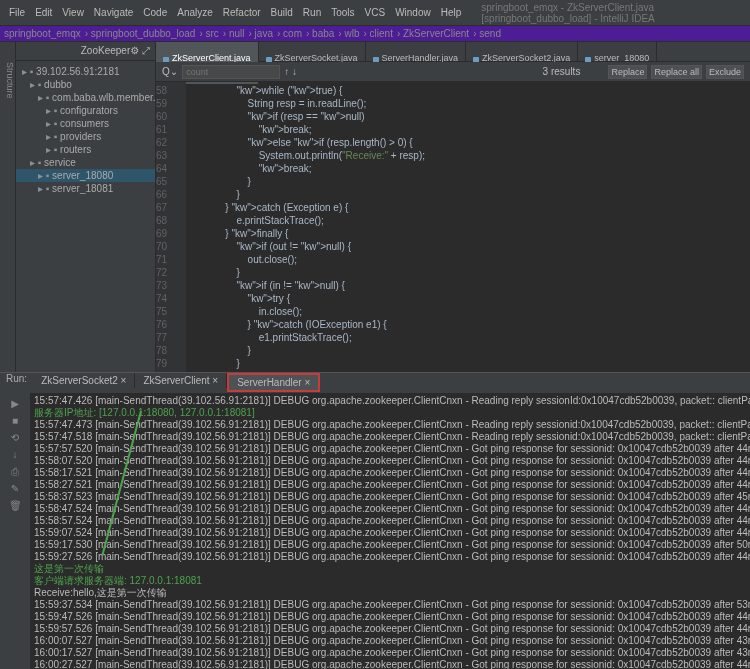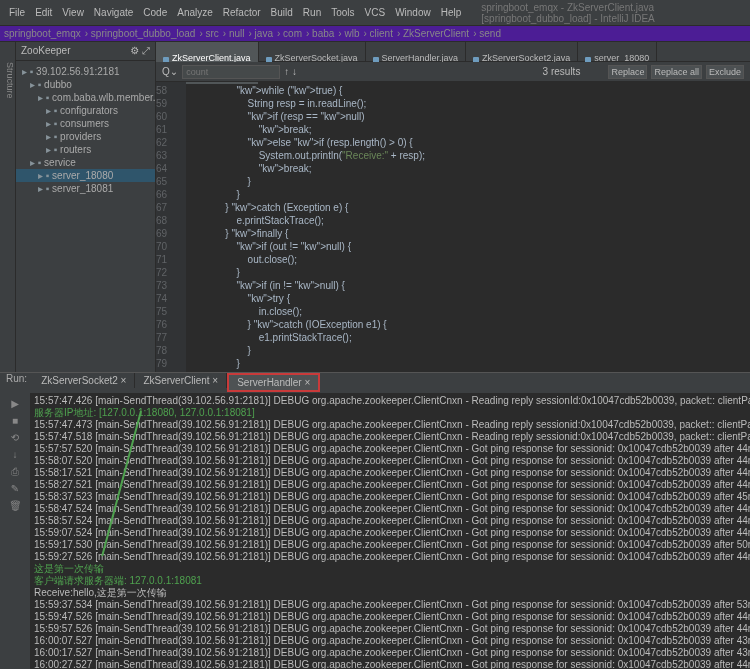--- a/index.html
+++ b/index.html
@@ -4,21 +4,21 @@
 <style>
 *{margin:0;padding:0;box-sizing:border-box;font-family:"Segoe UI",Arial,sans-serif;font-size:10px}
 body{background:#3c3f41;color:#bbb;width:750px;height:669px;overflow:hidden}
 .top-menu{background:#3c3f41;height:26px;display:flex;align-items:center;padding:0 4px;border-bottom:1px solid #2b2b2b}
 .top-menu span{color:#bbb;padding:0 5px;font-size:10px}
 .title-line{background:#4c1d95;height:16px;display:flex;align-items:center;padding:0 4px;color:#888;font-size:9px;border-bottom:1px solid #2b2b2b}
 .title-line span{margin-right:4px}
 .main-area{display:flex;height:330px}
 .left-rail{width:16px;background:#3c3f41;border-right:1px solid #2b2b2b;writing-mode:vertical-rl;text-orientation:mixed;font-size:9px;color:#888;padding-top:20px}
 .sidebar{width:140px;background:#3c3f41;border-right:1px solid #2b2b2b;display:flex;flex-direction:column}
-.sb-head{display:flex;justify-content:space-between;padding:3px 5px;border-bottom:1px solid #2b2b2b;font-size:10px}
+.sb-head{display:flex;justify-content:flex-end;padding:3px 5px;border-bottom:1px solid #2b2b2b;font-size:10px}
 .sb-tree{flex:1;overflow:hidden;font-size:9px;color:#aaa;padding-top:4px}
 .sb-tree div{padding:1px 0 1px 6px;white-space:nowrap}
 .sb-tree .ind1{padding-left:14px}
 .sb-tree .ind2{padding-left:22px}
 .sb-tree .ind3{padding-left:30px}
 .sb-tree .sel{background:#2f556b}
 .ico-fold{color:#87939a}
 .editor{flex:1;background:#2b2b2b;display:flex;flex-direction:column}
 .ed-tabs{display:flex;background:#3c3f41;height:20px;border-bottom:1px solid #2b2b2b}
 .ed-tab{padding:21px 7px;font-size:9px;color:#bbb;border-right:1px solid #2b2b2b;display:flex;align-items:flex-end;gap:3px}

